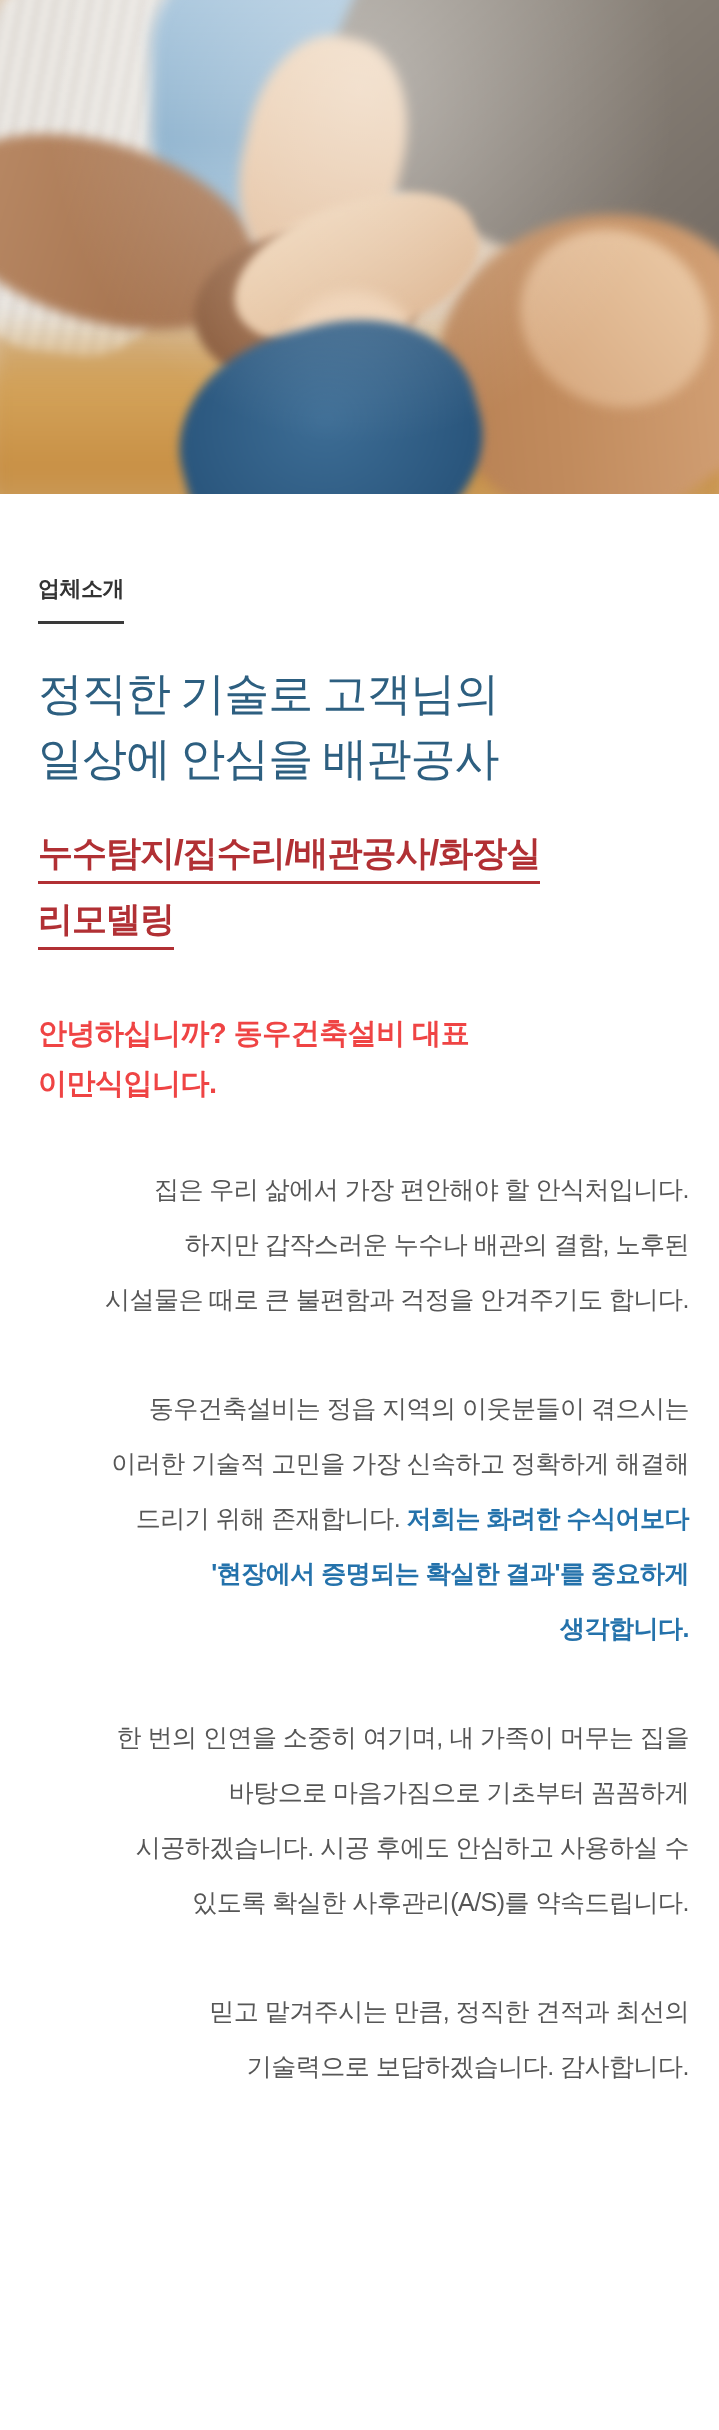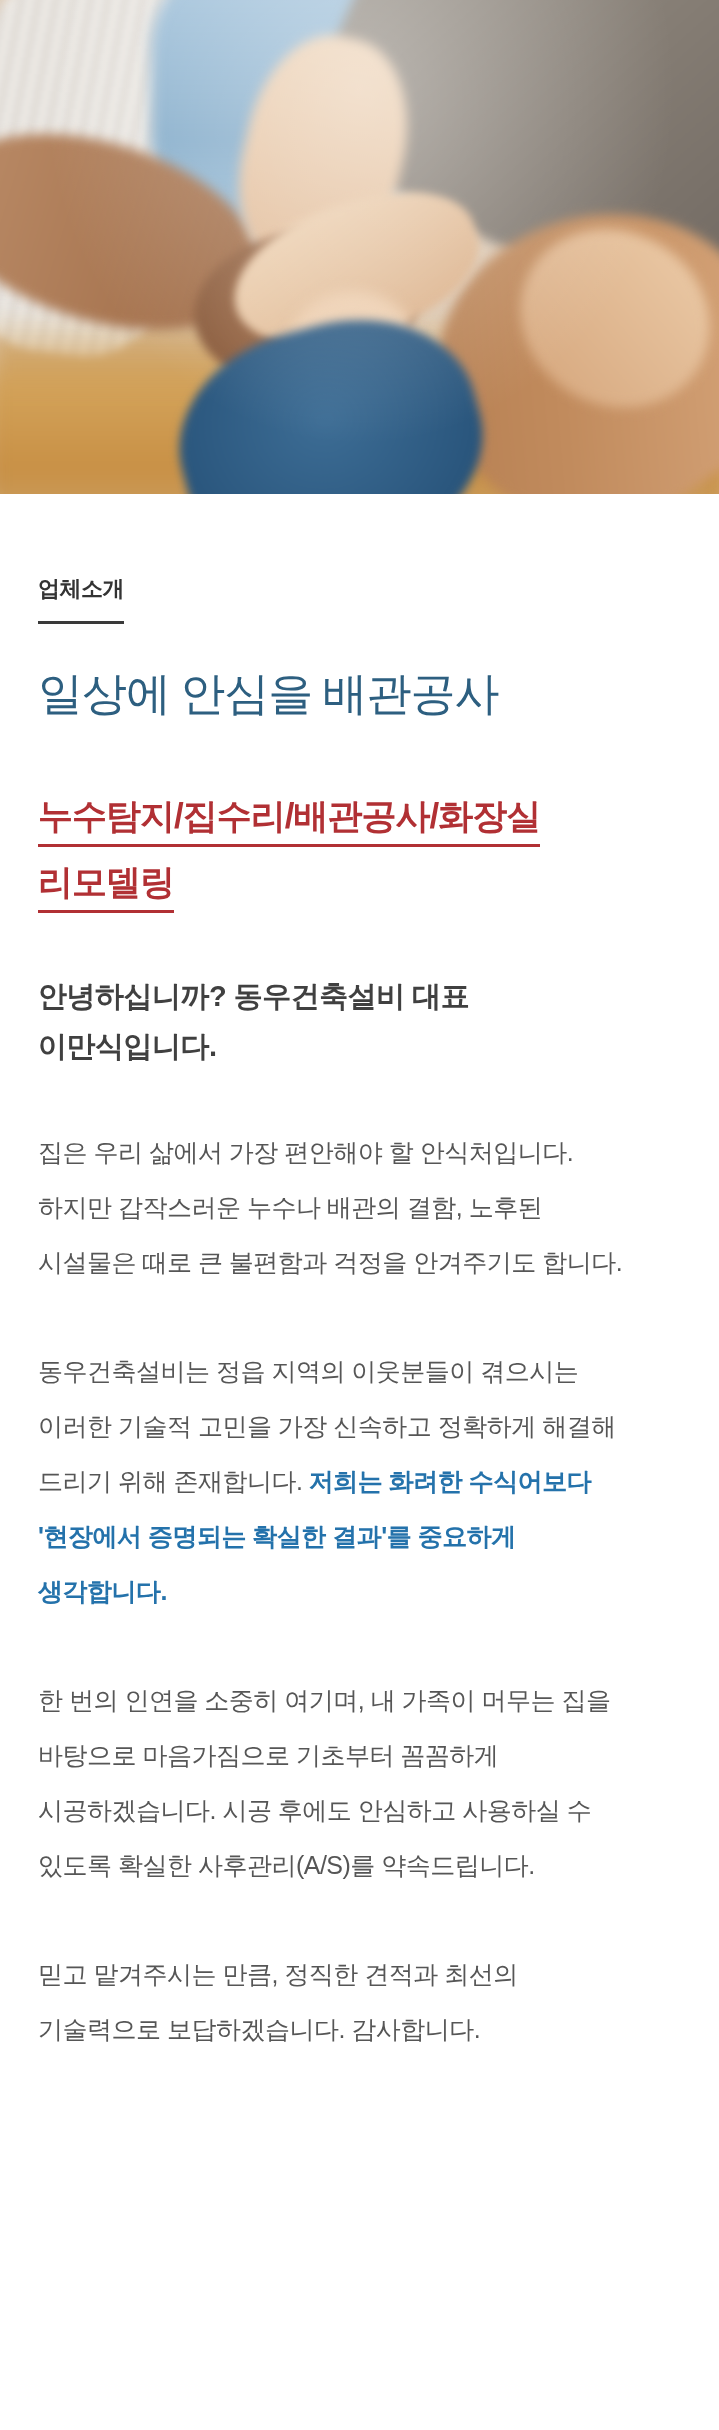--- a/index.html
+++ b/index.html
@@ -81,51 +81,52 @@
     font-family: "Liberation Serif", "DejaVu Serif", serif;
     font-weight: 500;
     font-size: 45px;
     line-height: 65px;
     letter-spacing: -1px;
     color: #2d5f80;
   }
   .heading .hl { display: block; }
 
   .subtitle {
-    margin-top: 66px;
+    margin-top: 38px;
     font-size: 35px;
     font-weight: 700;
     letter-spacing: -1px;
     color: #b13034;
   }
   .subtitle .sl-row { margin-bottom: 12px; }
   .subtitle .sl {
     display: inline-block;
     padding-bottom: 4px;
     border-bottom: 3px solid #b13034;
   }
 
   .intro {
     margin: 58px 0 0 0;
     font-size: 29px;
     font-weight: 700;
     line-height: 50px;
     letter-spacing: -0.5px;
-    color: #404040;
+    color: #ef4444;
   }
   .intro .il { display: block; }
 
   .para {
     margin: 54px 0 0 0;
     font-size: 25px;
     line-height: 55px;
     letter-spacing: -0.5px;
     color: #565656;
     white-space: pre-line;
     word-break: keep-all;
+    text-align: right;
   }
   .para .highlight {
     font-weight: 700;
     color: #2472ab;
   }
 </style>
 </head>
 <body>
 
 <div class="page">
@@ -146,20 +147,21 @@
     <div class="layer l-wrist"></div>
     <div class="layer l-sweater"></div>
     <div class="layer l-haze"></div>
   </div>
 
   <div class="content">
 
     <span class="section-label">업체소개</span>
 
     <h1 class="heading">
+      <span class="hl">정직한 기술로 고객님의</span>
       <span class="hl">일상에 안심을 배관공사</span>
     </h1>
 
     <div class="subtitle">
       <div class="sl-row"><span class="sl">누수탐지/집수리/배관공사/화장실</span></div>
       <div class="sl-row"><span class="sl">리모델링</span></div>
     </div>
 
     <p class="intro">
       <span class="il">안녕하십니까? 동우건축설비 대표</span>

